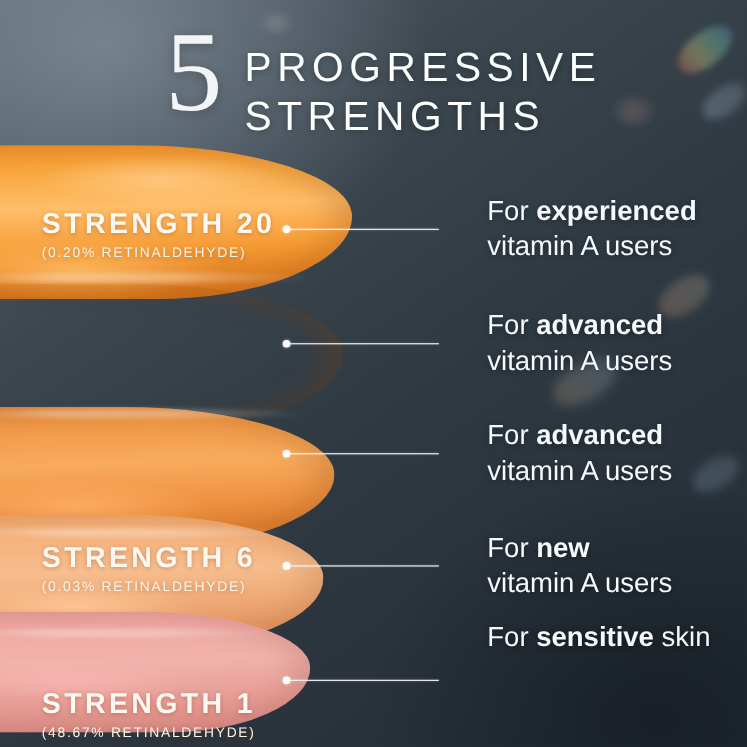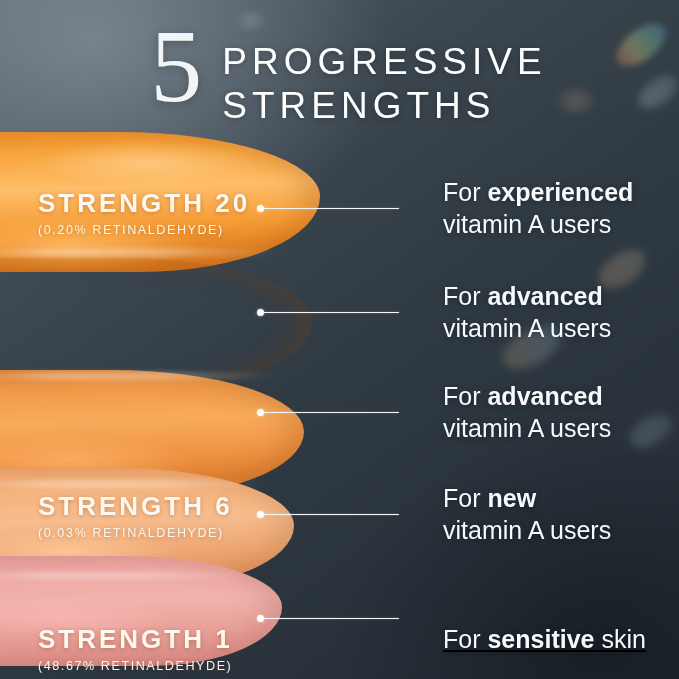--- a/index.html
+++ b/index.html
@@ -216,21 +216,21 @@
     white-space:nowrap;
     font-weight:300;
     text-shadow:0 1px 6px rgba(0,0,0,0.35);
   }
   .desc-line .bold { font-weight:700; }
 
   .d20 { top:177px; }
   .d10 { top:281px; }
   .d6  { top:381px; }
   .d3  { top:483px; }
-  .d1  { top:624px;text-decoration:underline; }
+  .d1  { top:564px; }
 </style>
 </head>
 <body>
 
 <div id="canvas">
 
   <div class="flare flare-a"></div>
   <div class="flare flare-b"></div>
   <div class="flare flare-c"></div>
   <div class="flare flare-d"></div>

